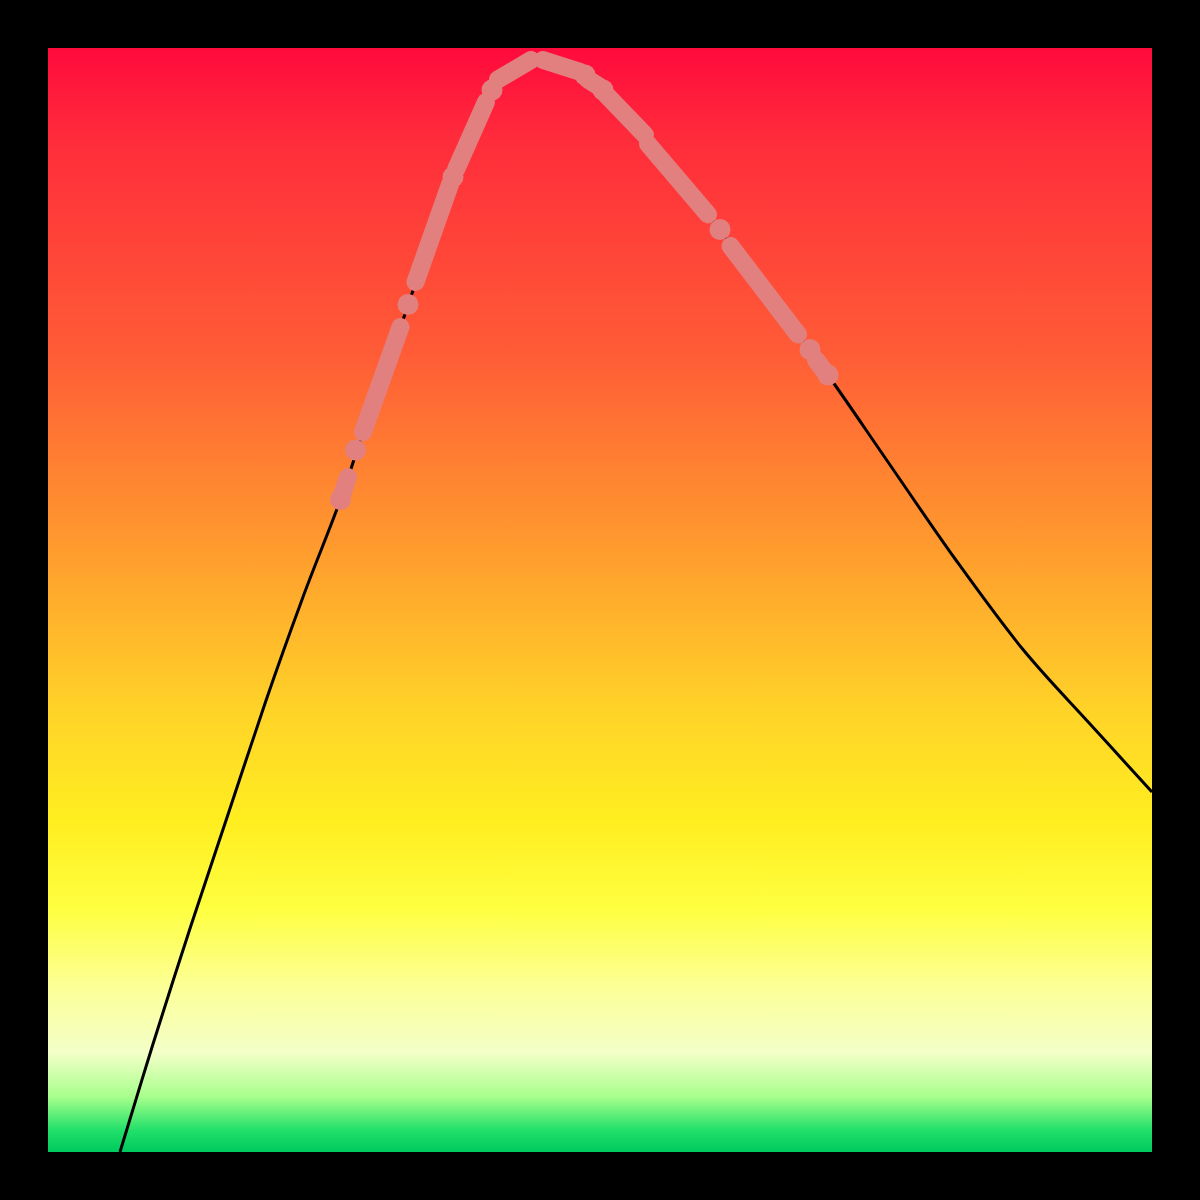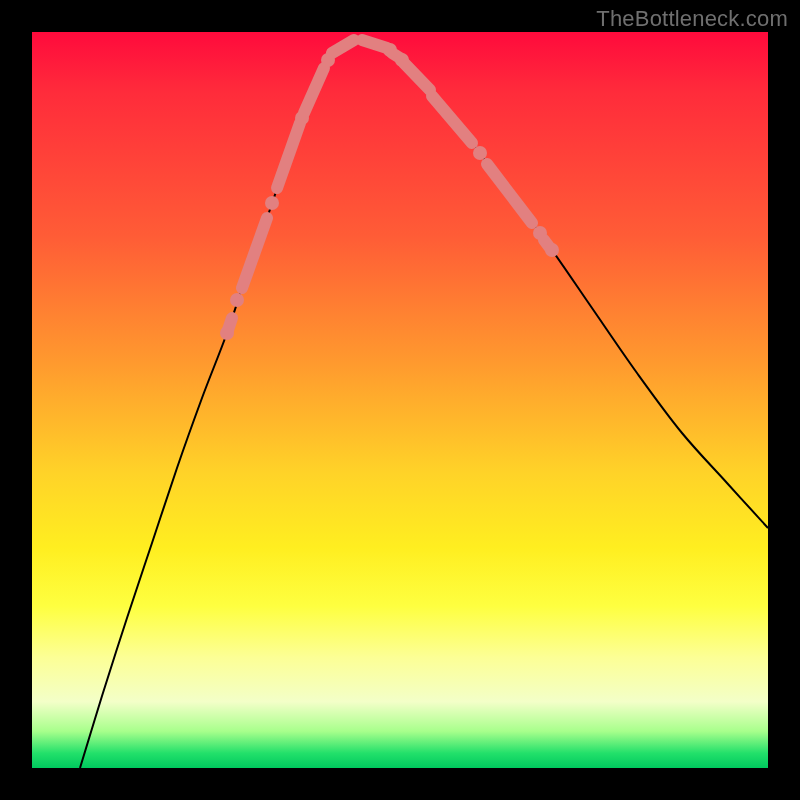--- a/index.html
+++ b/index.html
@@ -71,21 +71,20 @@
     stroke-linecap: round;
   }
   .overlay-dot {
     fill: #e28080;
   }
 </style>
 </head>
 <body>
 
 <div class="frame">
-  <div class="watermark">TheBottleneck.com</div>
 
   <div class="plot">
     <svg class="curve" viewBox="0 0 736 736" preserveAspectRatio="none">
       <path id="main-curve" class="curve-path" d="M 48 736 C 51.7 724.0, 62.2 689.0, 70 664 C 77.8 639.0, 86.7 611.5, 95 586 C 103.3 560.5, 111.7 536.0, 120 511 C 128.3 486.0, 136.7 460.2, 145 436 C 153.3 411.8, 161.7 388.5, 170 366 C 178.3 343.5, 187.5 321.8, 195 301 C 202.5 280.2, 208.3 260.2, 215 241 C 221.7 221.8, 228.8 203.5, 235 186 C 241.2 168.5, 246.5 151.8, 252 136 C 257.5 120.2, 263.0 104.3, 268 91 C 273.0 77.7, 277.5 66.0, 282 56 C 286.5 46.0, 290.7 37.7, 295 31 C 299.3 24.3, 303.5 19.8, 308 16 C 312.5 12.2, 316.3 9.3, 322 8 C 327.7 6.7, 334.8 5.3, 342 8 C 349.2 10.7, 356.2 16.0, 365 24 C 373.8 32.0, 384.2 43.7, 395 56 C 405.8 68.3, 417.5 82.2, 430 98 C 442.5 113.8, 455.8 132.2, 470 151 C 484.2 169.8, 500.0 190.2, 515 211 C 530.0 231.8, 545.0 254.3, 560 276 C 575.0 297.7, 590.0 320.2, 605 341 C 620.0 361.8, 635.0 382.7, 650 401 C 665.0 419.3, 680.7 435.2, 695 451 C 709.3 466.8, 729.2 488.5, 736 496"></path>
       <g id="overlay-segments">
           <line x1="195" y1="301" x2="200" y2="286" class="overlay-stroke"></line>
           <line x1="210" y1="256" x2="235" y2="186" class="overlay-stroke"></line>
           <line x1="245" y1="156" x2="268" y2="91" class="overlay-stroke"></line>
           <line x1="272" y1="81" x2="292" y2="36" class="overlay-stroke"></line>
           <line x1="300" y1="21" x2="322" y2="8" class="overlay-stroke"></line>

